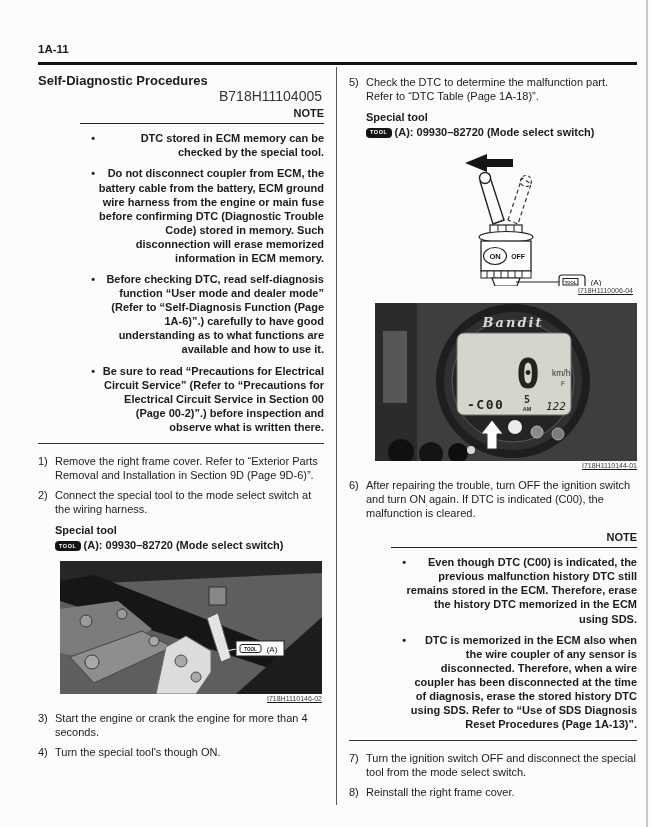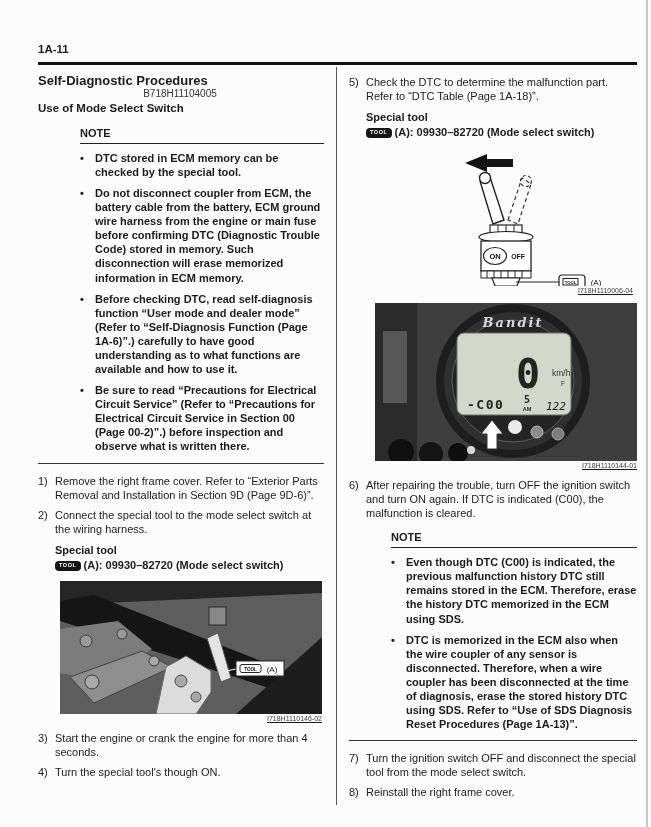--- a/index.html
+++ b/index.html
@@ -14,24 +14,24 @@
   .inner { padding:42px 14px 0 38px; }
 
   .pagehead { display:flex; gap:16px; font-weight:bold; font-size:11.5px;
     padding-bottom:5px; border-bottom:3px solid #121212; }
 
   .cols { display:flex; align-items:stretch; margin-top:2px; min-height:728px; }
   .col-left  { width:298px; padding-right:12px; }
   .col-right { flex:1; border-left:1.3px solid #555; padding:8px 0 0 12px; }
 
   h1.sect { font-size:13px; margin:6px 0 0 0; font-weight:bold; }
-  .refcode { text-align:center; font-size:10px; color:#333; margin:-1px 2px 0 0; }
+  .refcode { text-align:right; font-size:14px; color:#333; margin:-1px 2px 0 0; }
   h2.subsect { font-size:11.5px; margin:0 0 10px 0; font-weight:bold; }
 
-  .note { margin:0 0 6px 42px; }
+  .note { margin:0 0 6px 42px;text-align:right; }
   .note-title { font-weight:bold; font-size:11px; padding-bottom:3px;
     border-bottom:1.4px solid #222; margin-bottom:7px; }
   .note ul { margin:0; padding:0; list-style:none; font-weight:bold; }
   .note li { display:flex; margin-bottom:7px; }
   .note li::before { content:"•"; width:15px; flex:none; }
   .note .btext { flex:1; }
 
   hr.sep { border:none; border-top:1.3px solid #333; margin:9px 0 10px 0; }
 
   .step { display:flex; margin-bottom:6px; }
@@ -60,21 +60,20 @@
 
     <div class="pagehead">
       <span>1A-11</span>
     </div>
 
     <div class="cols">
 
       <div class="col-left">
         <h1 class="sect">Self-Diagnostic Procedures</h1>
         <div class="refcode">B718H11104005</div>
-        <h2 class="subsect">Use of Mode Select Switch</h2>
 
         <div class="note">
           <div class="note-title">NOTE</div>
           <ul>
             <li>
                 <span class="btext">DTC stored in ECM memory can be checked by the special tool.</span>
               </li>
             <li>
                 <span class="btext">Do not disconnect coupler from ECM, the battery cable from the battery, ECM ground wire harness from the engine or main fuse before confirming DTC (Diagnostic Trouble Code) stored in memory. Such disconnection will erase memorized information in ECM memory.</span>
               </li>

